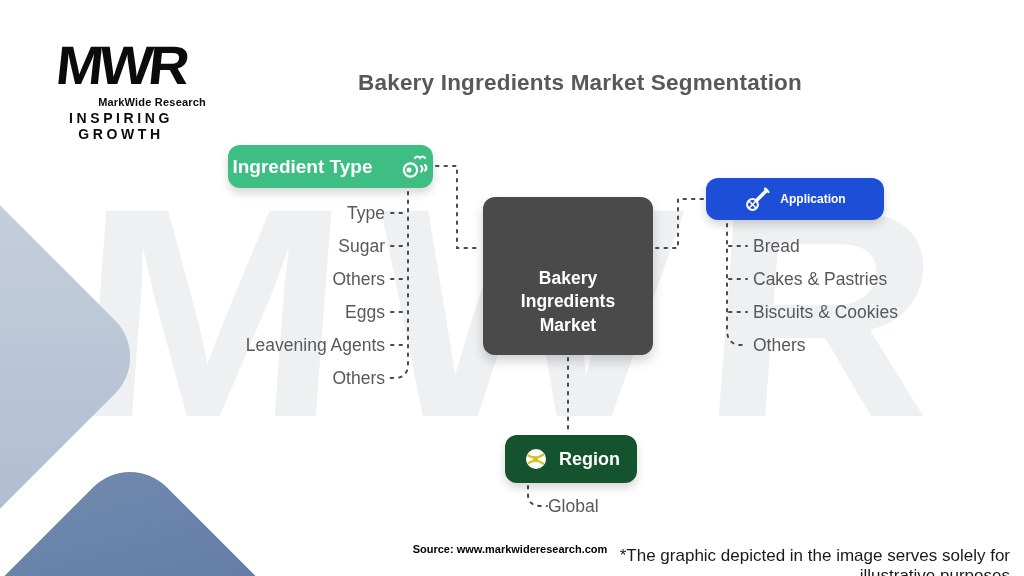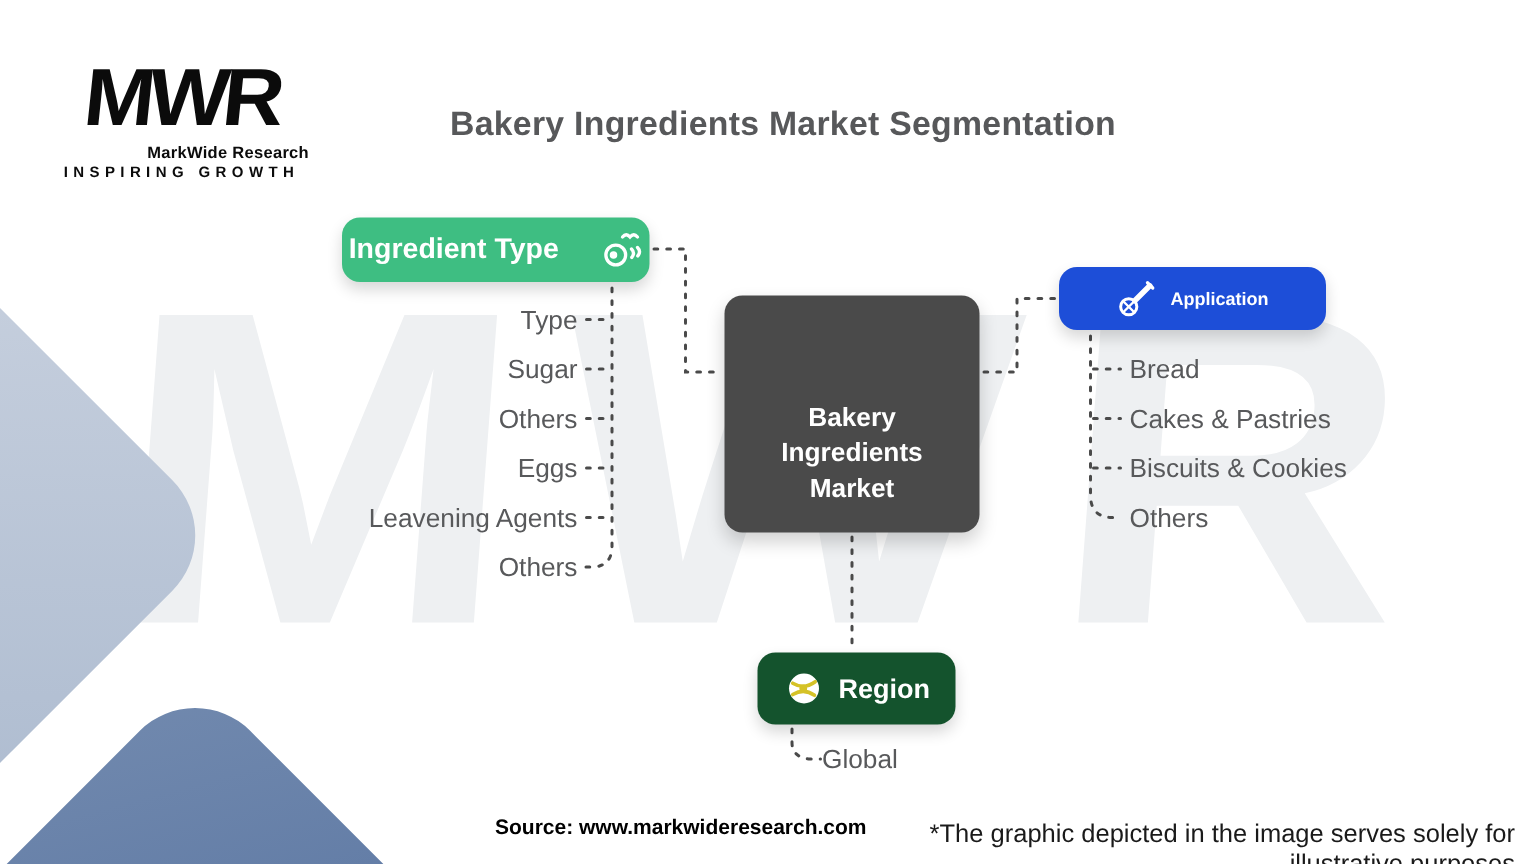--- a/index.html
+++ b/index.html
@@ -21,23 +21,23 @@
     background:linear-gradient(120deg,#7189ae 0%,#5e79a4 45%,#4f6c99 100%);}
 
   
   .connectors{position:absolute;left:0;top:0;z-index:1;}
 
   
   .logo{position:absolute;left:36px;top:36px;z-index:2;width:170px;text-align:center;}
   .logo-mark{font-size:54px;line-height:58px;font-weight:900;letter-spacing:-4px;
     color:#0b0b0b;transform:skewX(-6deg) scaleX(1.05);transform-origin:center;}
   .logo-name{font-size:11px;font-weight:800;color:#0b0b0b;letter-spacing:.2px;margin-top:2px;text-align:right;}
-  .logo-tagline{font-size:10px;font-weight:700;color:#0b0b0b;letter-spacing:3.6px;margin-top:2px;}
+  .logo-tagline{font-size:14px;font-weight:700;color:#0b0b0b;letter-spacing:3.6px;margin-top:2px;}
   .title{position:absolute;left:300px;top:70px;width:560px;z-index:2;
-    font-size:22.5px;font-weight:700;color:#57585a;letter-spacing:.2px;}
+    text-align:center;font-size:22.5px;font-weight:700;color:#57585a;letter-spacing:.2px;}
 
   
   .pill{position:absolute;z-index:2;display:flex;align-items:center;justify-content:center;
     gap:9px;color:#fff;font-weight:700;border-radius:12px;
     box-shadow:0 5px 10px rgba(0,0,0,.16);}
   .pill-ingredient{left:228px;top:145px;width:205px;height:43px;background:#3EBE82;font-size:19px;gap:28px;}
   .pill-application{left:706px;top:178px;width:178px;height:42px;background:#1d4ed8;font-size:12px;}
   .pill-region{left:505px;top:435px;width:132px;height:48px;background:#14532d;font-size:18px;}
   .pill svg{display:block;}
 
@@ -47,22 +47,22 @@
     color:#fff;font-size:17.5px;font-weight:700;line-height:1.33;text-align:center;
     box-shadow:0 6px 12px rgba(0,0,0,.18);}
 
   
   .item{position:absolute;z-index:2;font-size:17.5px;color:#58595b;height:22px;line-height:22px;}
   .item-left{width:235px;left:150px;text-align:right;}
   .item-right{left:753px;text-align:right;white-space:nowrap;}
   .item-global{left:548px;top:495px;}
 
   
-  .source{position:absolute;left:330px;top:543px;width:360px;z-index:2;text-align:left;
-    font-size:14px;font-weight:700;color:#000;}
+  .source{position:absolute;left:330px;top:543px;width:360px;z-index:2;text-align:center;
+    font-size:11px;font-weight:700;color:#000;}
   .disclaimer{position:absolute;right:14px;top:546px;width:400px;z-index:2;text-align:right;
     font-size:17px;color:#1a1a1a;}
 </style>
 </head>
 <body>
 
 <div class="stage">
 
   <div class="watermark">MWR</div>
   <div class="corner corner-light"></div>

